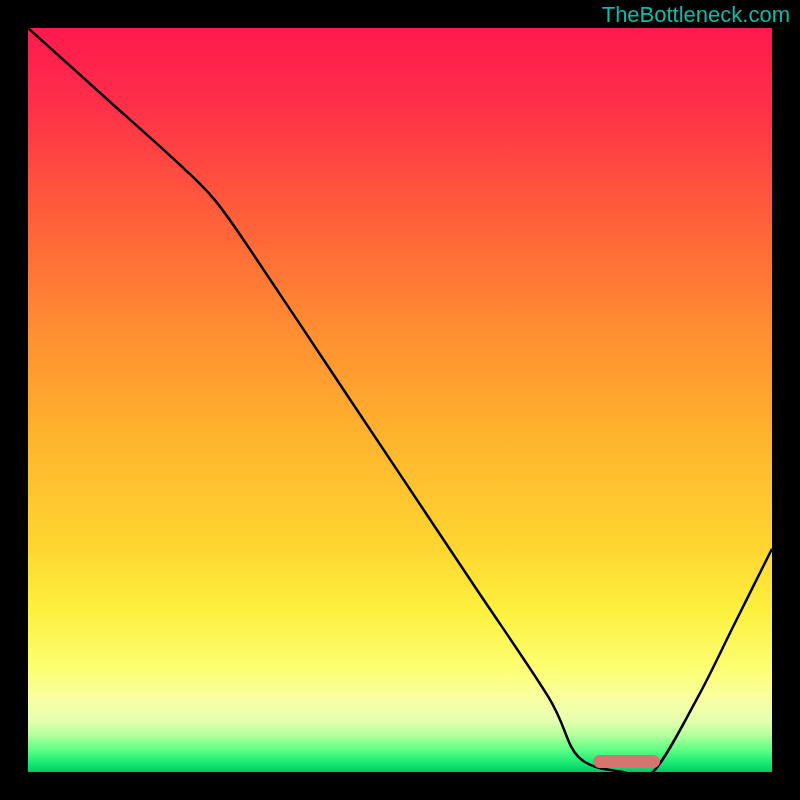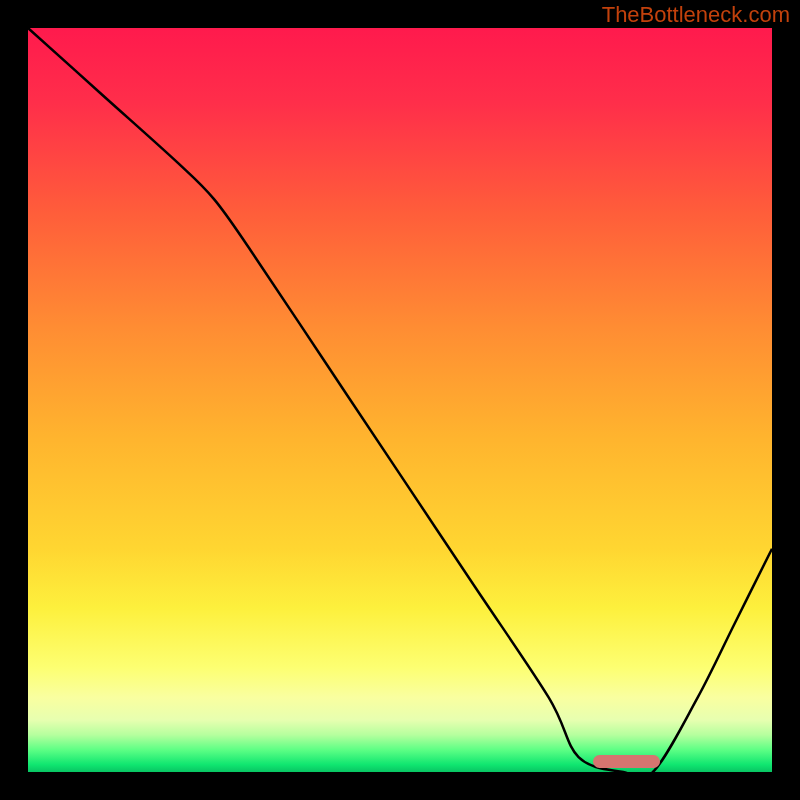--- a/index.html
+++ b/index.html
@@ -8,21 +8,21 @@
     height: 800px;
     background: #000000;
     position: relative;
     overflow: hidden;
     font-family: Arial, Helvetica, sans-serif;
   }
   .watermark {
     position: absolute;
     top: 2px;
     right: 10px;
-    color: #c2410c;
+    color: #14b8a6;
     font-size: 22px;
     font-weight: 500;
     z-index: 10;
   }
   .plot-area {
     position: absolute;
     left: 28px;
     top: 28px;
     width: 744px;
     height: 744px;

